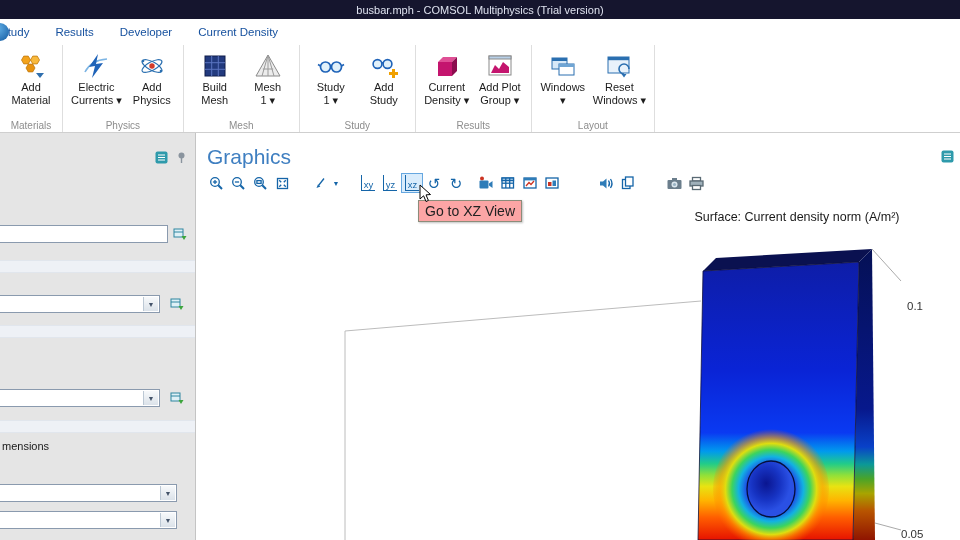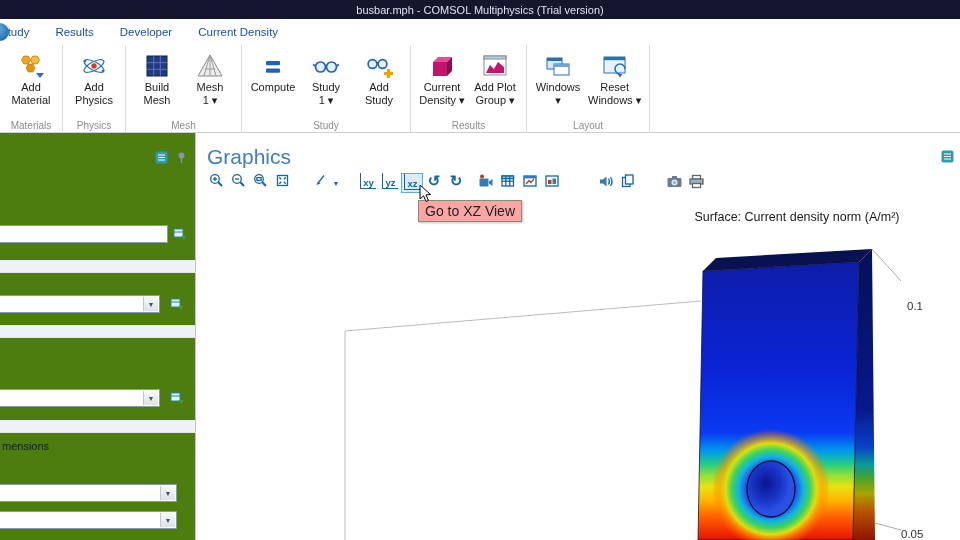--- a/index.html
+++ b/index.html
@@ -23,41 +23,41 @@
   
   .ribbon{position:absolute;left:0;top:45px;width:960px;height:88px;background:#fff;
           border-bottom:1px solid #cfcfcf;display:flex;box-sizing:border-box;}
   .rgroup{position:relative;border-right:1px solid #dedede;padding:4px 6px 15px 6px;display:flex;gap:3px;}
   .glabel{position:absolute;bottom:1px;left:0;right:0;text-align:center;font-size:10px;color:#8d8d8d;}
   .rbtn{min-width:46px;display:flex;flex-direction:column;align-items:center;cursor:default;padding:1px 2px;}
   .ricon{width:30px;height:31px;display:flex;align-items:center;justify-content:center;}
   .rlbl{font-size:11px;color:#1c1c1c;line-height:12.5px;text-align:center;white-space:nowrap;}
 
   
-  .leftpanel{position:absolute;left:0;top:133px;width:196px;bottom:0;background:#4d7c0f;
+  .leftpanel{position:absolute;left:0;top:133px;width:196px;bottom:0;background:#e5e5e5;
              border-right:1px solid #c4c4c4;box-sizing:border-box;overflow:hidden;}
   .phicons{position:absolute;top:17px;right:7px;display:flex;gap:7px;}
   .band{position:absolute;left:0;right:0;height:11px;background:#eef1f6;
         border-top:1px solid #e1e6ed;border-bottom:1px solid #e1e6ed;}
   .tinput{position:absolute;height:18px;border:1px solid #8a9aae;background:#fff;
           box-sizing:border-box;font-size:11px;padding:0 3px;outline:none;}
   .combo{position:absolute;height:18px;border:1px solid #8a9aae;background:#fff;box-sizing:border-box;}
   .carr{position:absolute;right:1px;top:1px;bottom:1px;width:14px;
         background:linear-gradient(#f7f9fb,#dbe2e9);border-left:1px solid #bcc8d4;
         display:flex;align-items:center;justify-content:center;font-size:7px;color:#44546a;}
   .sbtn{position:absolute;width:18px;height:18px;display:flex;align-items:center;justify-content:center;}
   .plabel{position:absolute;font-size:11px;color:#1a1a1a;}
 
   
   .graphics{position:absolute;left:197px;top:133px;right:0;bottom:0;background:#fff;overflow:hidden;}
   .gtitle{position:absolute;left:10px;top:12px;font-size:21px;color:#3f7fc1;}
   .gpanelicon{position:absolute;top:16px;right:6px;}
   .gtoolbar{position:absolute;left:8px;top:39px;height:22px;display:flex;align-items:center;}
-  .gbtn{width:22px;height:20px;display:flex;justify-content:center;
-        color:#1565a8;box-sizing:border-box;cursor:default;font-weight:bold;}
+  .gbtn{width:22px;height:20px;display:flex;align-items:center;justify-content:center;
+        color:#1565a8;box-sizing:border-box;cursor:default;}
   .gbtn svg{stroke:#1565a8;fill:none;stroke-width:1.3;}
   .gbtn.sel{background:#d9ecfc;border:1px solid #66a7e0;}
   .vaxes{display:flex;align-items:flex-end;height:15px;border-left:1.4px solid #1565a8;
          border-bottom:1.4px solid #1565a8;padding:0 2px 0 2px;font-size:9.5px;color:#1565a8;line-height:10px;}
   .rot{font-size:15px;line-height:15px;color:#1565a8;}
   .gsep{width:16px;}
   .gsep-s{width:8px;}
   .ddown{font-size:7px;color:#1565a8;width:10px;text-align:center;}
 
   .tooltip{position:absolute;left:221px;top:67px;background:#fca5a5;border:1px solid #8c8c7a;
@@ -100,20 +100,30 @@
         <div class="rlbl">Add</div>
         <div class="rlbl">Material</div>
       </div>
       <div class="glabel">Materials</div>
     </div>
 
     <div class="rgroup">
       <div class="rbtn">
         <div class="ricon">
           <svg width="30" height="28" viewBox="0 0 30 28">
+            <path d="M4,20 Q10,8 26,7" stroke="#7db5e4" stroke-width="1.6" fill="none"></path>
+            <polygon points="17,2 8,15 14,14 11,26 22,11 15,12" fill="#1f63b8"></polygon>
+          </svg>
+        </div>
+        <div class="rlbl">Electric</div>
+        <div class="rlbl">Currents ▾</div>
+      </div>
+      <div class="rbtn">
+        <div class="ricon">
+          <svg width="30" height="28" viewBox="0 0 30 28">
             <ellipse cx="15" cy="14" rx="11" ry="4.2" fill="none" stroke="#2a6fb0" stroke-width="1.2" transform="rotate(28 15 14)"></ellipse>
             <ellipse cx="15" cy="14" rx="11" ry="4.2" fill="none" stroke="#2a6fb0" stroke-width="1.2" transform="rotate(-28 15 14)"></ellipse>
             <circle cx="15" cy="14" r="2.7" fill="#d23c2a"></circle>
             <circle cx="6" cy="9" r="1.3" fill="#2a6fb0"></circle>
             <circle cx="24" cy="19" r="1.3" fill="#2a6fb0"></circle>
           </svg>
         </div>
         <div class="rlbl">Add</div>
         <div class="rlbl">Physics</div>
       </div>
@@ -144,30 +154,20 @@
             <line x1="9.8" y1="17" x2="20.2" y2="17" stroke="#9a9a9a"></line>
           </svg>
         </div>
         <div class="rlbl">Mesh</div>
         <div class="rlbl">1 ▾</div>
       </div>
       <div class="glabel">Mesh</div>
     </div>
 
     <div class="rgroup">
-      <div class="rbtn">
-        <div class="ricon">
-          <svg width="30" height="28" viewBox="0 0 30 28">
-            <rect x="8" y="9" width="14" height="4.2" rx="1" fill="#1f63b8"></rect>
-            <rect x="8" y="16.5" width="14" height="4.2" rx="1" fill="#1f63b8"></rect>
-          </svg>
-        </div>
-        <div class="rlbl">Compute</div>
-        <div class="rlbl"></div>
-      </div>
       <div class="rbtn">
         <div class="ricon">
           <svg width="30" height="28" viewBox="0 0 30 28">
             <circle cx="9.5" cy="15" r="5" fill="#e2f1fa" stroke="#1f63b8" stroke-width="1.7"></circle>
             <circle cx="20.5" cy="15" r="5" fill="#e2f1fa" stroke="#1f63b8" stroke-width="1.7"></circle>
             <path d="M14.5,14.5 Q15,12.5 15.5,14.5" fill="none" stroke="#1f63b8" stroke-width="1.5"></path>
             <line x1="4.5" y1="14" x2="2" y2="12.5" stroke="#1f63b8" stroke-width="1.5"></line>
             <line x1="25.5" y1="14" x2="28" y2="12.5" stroke="#1f63b8" stroke-width="1.5"></line>
           </svg>
         </div>

